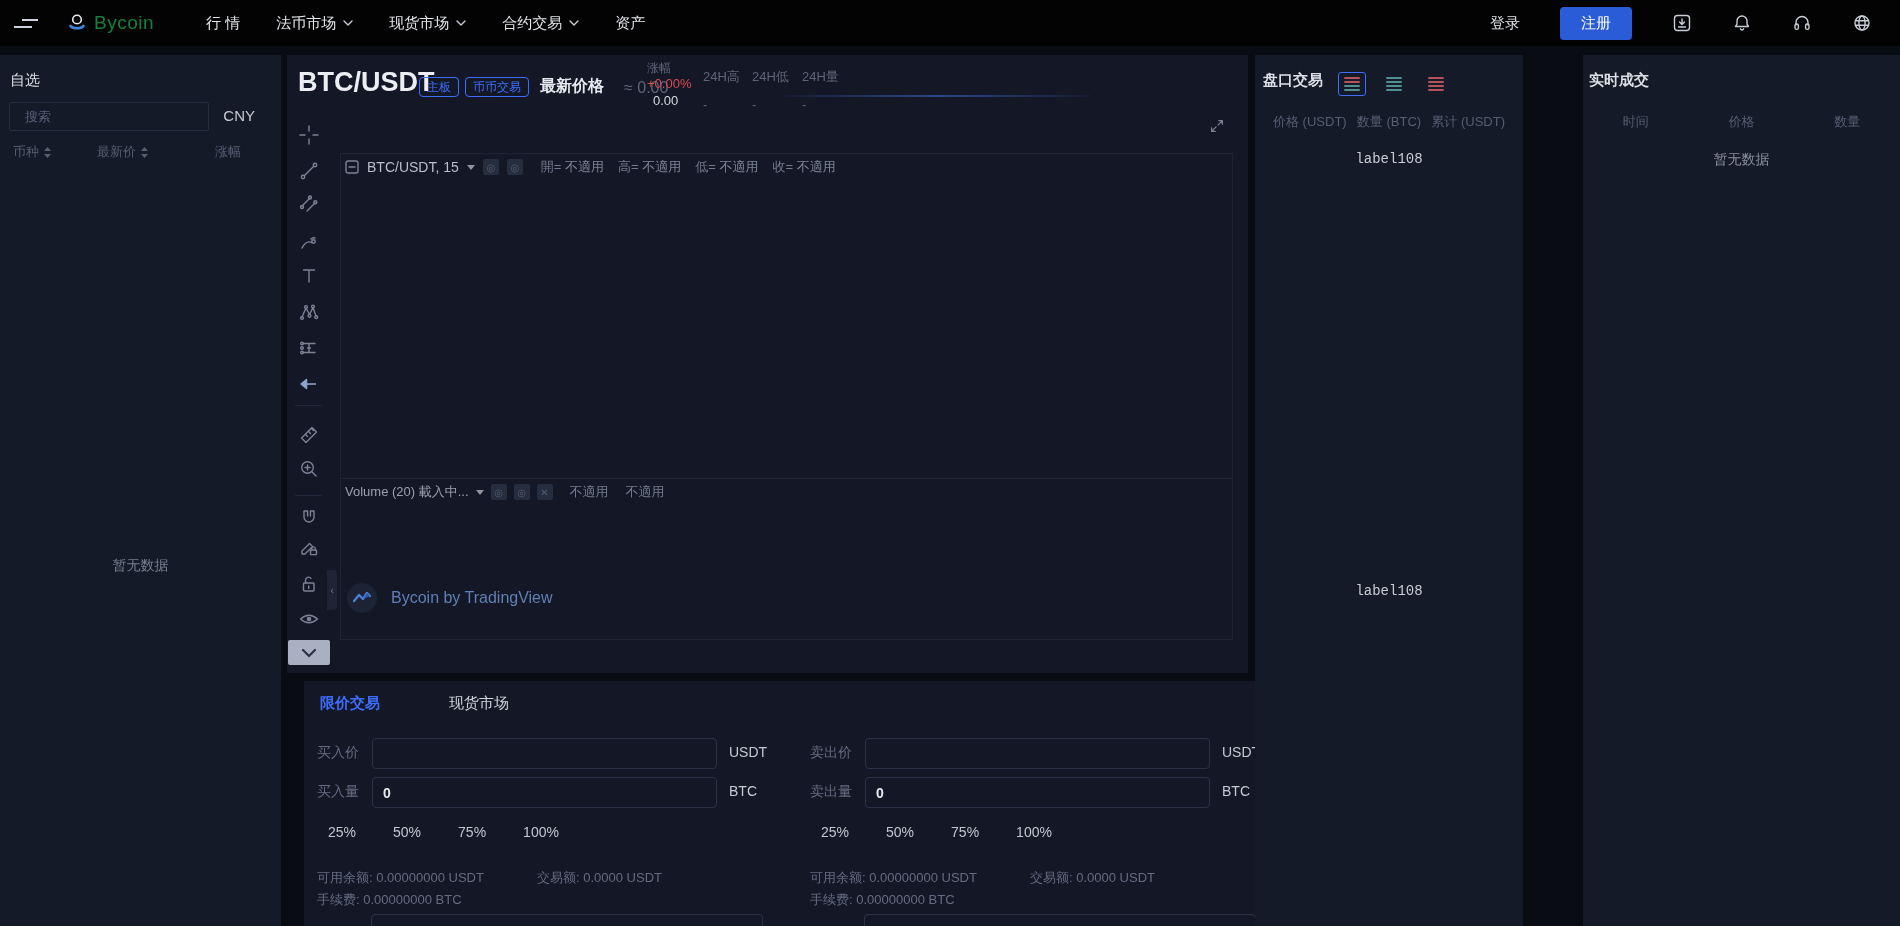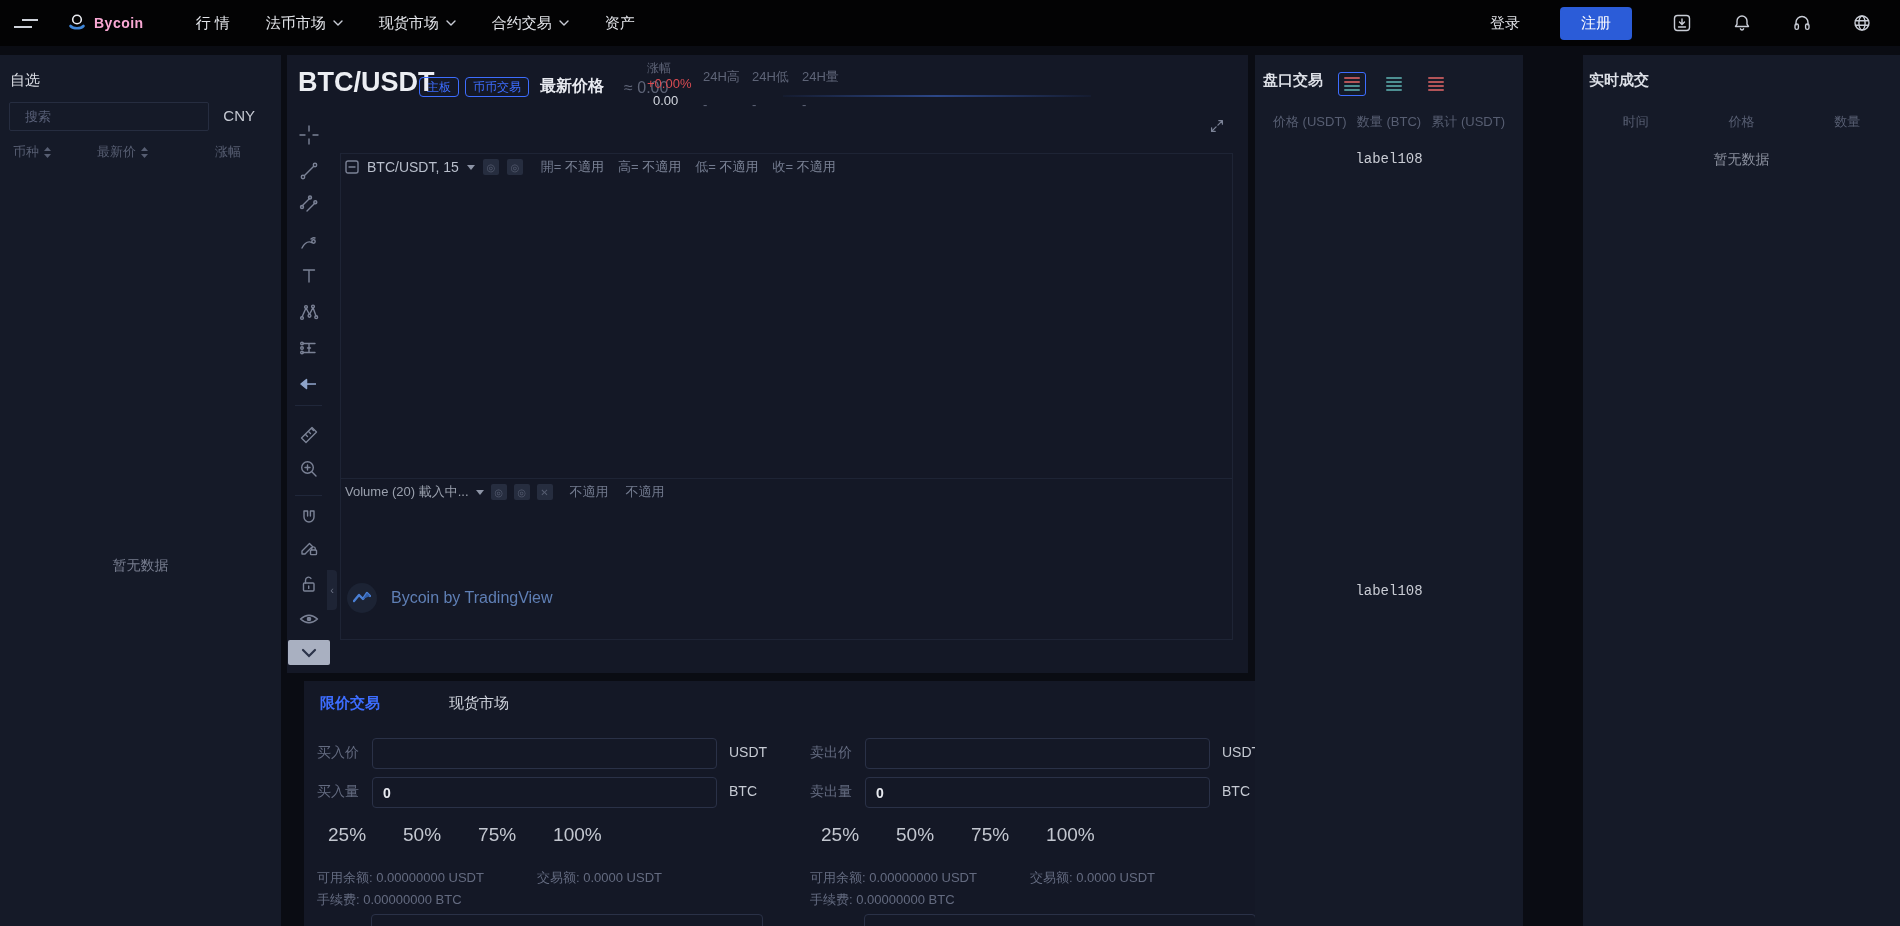--- a/index.html
+++ b/index.html
@@ -7,21 +7,21 @@
     font-family:"Liberation Sans", sans-serif; color:#d6d9e0; }
 
   
   .navbar { position:absolute; left:0; top:0; width:1900px; height:46px; background:#030304;
     display:flex; align-items:center; }
   .hamburger { margin-left:14px; width:30px; height:24px; display:flex; flex-direction:column;
     justify-content:center; gap:5px; cursor:pointer; }
   .hamburger .l1 { width:16px; height:2px; background:#cdd1d9; margin-left:8px; }
   .hamburger .l2 { width:18px; height:2px; background:#cdd1d9; margin-left:0; }
   .brand { display:flex; align-items:center; gap:6px; margin-left:22px; }
-  .brand-text { font-size:14px; font-weight:bold; color:#f9a8d4; letter-spacing:.5px; }
+  .brand-text { font-size:19px; font-weight:normal; color:#15803d; letter-spacing:.5px; }
   .nav-items { display:flex; align-items:center; gap:36px; margin-left:52px; }
   .nav-item { display:flex; align-items:center; gap:7px; font-size:15px; color:#e3e5ea; cursor:pointer; }
   .nav-right { margin-left:auto; display:flex; align-items:center; gap:40px; padding-right:28px; }
   .login-link { font-size:15px; color:#e3e5ea; cursor:pointer; }
   .register-btn { background:#2b5cd8; color:#fff; font-size:15px; border:none; border-radius:4px;
     padding:7px 21px; cursor:pointer; }
   .nav-icon { width:20px; height:20px; display:block; cursor:pointer; }
 
   
   .panel { position:absolute; background:#151a28; }
@@ -97,21 +97,21 @@
   .trade-tab { padding:4px 12px; cursor:pointer; color:#cfd3dc; }
   .trade-tab.active { color:#3D6DFF; font-weight:bold; }
   .form-col { position:absolute; top:0; width:450px; height:245px; }
   .col-buy { left:13px; } .col-sell { left:506px; }
   .f-label { position:absolute; left:0; width:50px; font-size:14px; color:#646b80; }
   .f-input { position:absolute; left:55px; width:345px; height:31px; background:transparent;
     border:1px solid #2a3147; border-radius:4px; color:#e8eaf0; font-size:14px; font-weight:bold;
     padding:0 10px; outline:none; font-family:inherit; }
   .f-unit { position:absolute; left:412px; font-size:14px; color:#c6cad3; }
   .row1 { top:63px; } .row1i { top:57px; } .row2 { top:102px; } .row2i { top:96px; }
-  .pct-row { position:absolute; left:11px; top:143px; display:flex; gap:37px; font-size:19px; color:#c3c7d0; }
+  .pct-row { position:absolute; left:11px; top:143px; display:flex; gap:37px; font-size:14px; color:#c3c7d0; }
   .pct { cursor:pointer; }
   .bal-row { position:absolute; top:188px; font-size:13px; color:#646b80; }
   .bal-a { left:0; } .bal-b { left:220px; }
   .fee-row { position:absolute; left:0; top:210px; font-size:13px; color:#646b80; }
   .partial-box { position:absolute; left:54px; top:233px; width:392px; height:40px;
     border:1px solid #2a3147; border-radius:4px; }
 
   
   .ob-title { position:absolute; left:8px; top:16px; font-size:15px; font-weight:bold; color:#dcdfe6; }
   .ob-mode { position:absolute; top:17px; width:28px; height:24px; border-radius:3px; cursor:pointer;

